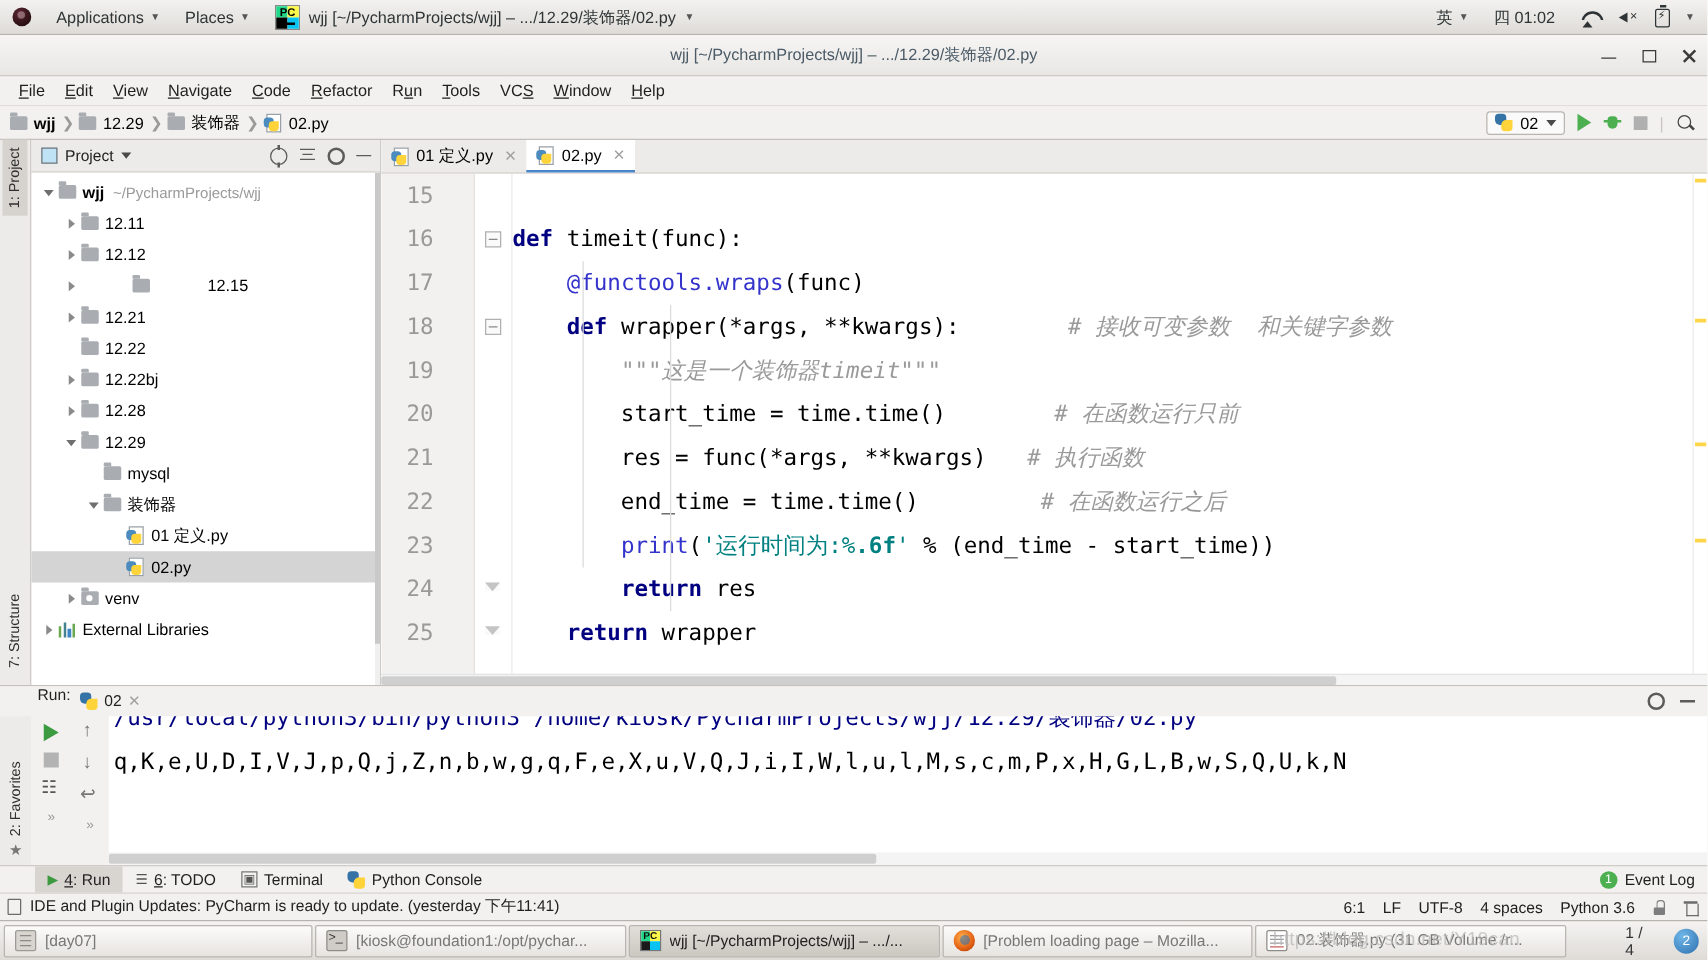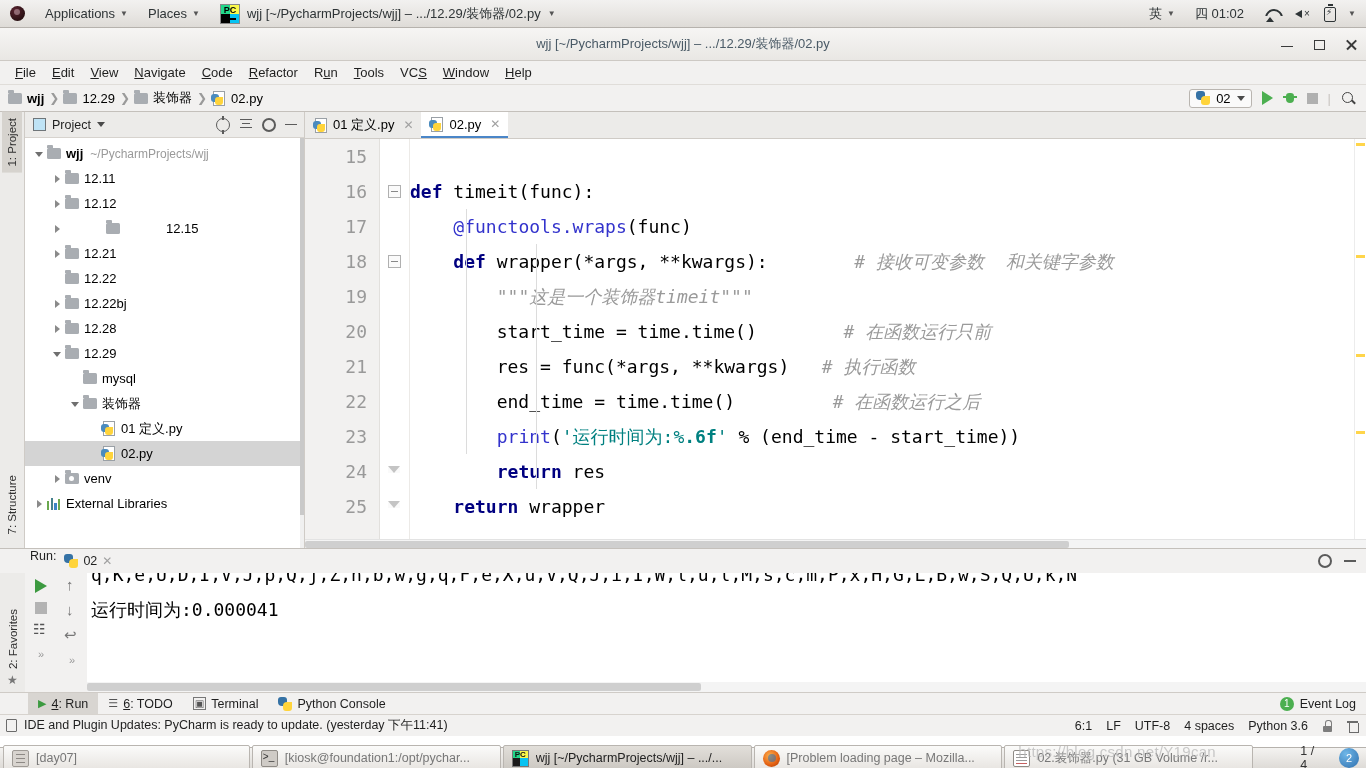--- a/index.html
+++ b/index.html
@@ -237,21 +237,21 @@
     display:flex; align-items:center; gap:5px; height:26px; padding:0 8px;
     font-size:13px; color:#000; white-space:nowrap;
   }
   .tab.active { background:#fff; border-bottom:2px solid #4a86c8; }
   .tab .x { color:#a0a0a0; font-size:12px; margin-left:4px; }
 
   #code-area { flex:1; display:flex; position:relative; overflow:hidden; background:#fff; }
   #gutter {
     width:75px; background:#f2f1f0; border-right:1px solid #e2e0dd;
     font-family:"DejaVu Sans Mono","Liberation Mono",monospace; font-size:18px; color:#999;
-    text-align:right; padding-top:0px; flex:0 0 75px;
+    text-align:center; padding-top:0px; flex:0 0 75px;
   }
   .gline { height:35px; line-height:35px; padding-right:12px; }
   #fold-strip { width:30px; background:#fff; position:relative; flex:0 0 30px; border-right:1px solid #eceae7;}
   .fold {
     position:absolute; left:8px; width:13px; height:13px;
     border:1px solid #b0b0b0; background:#fafafa;
   }
   .fold.minus::after { content:""; position:absolute; left:2px; top:5px; width:7px; height:1px; background:#888; }
   .fold.end {
     border:none; width:0; height:0;
@@ -332,21 +332,21 @@
   .sb-doc-ico { width:11px;height:13px;border:1.4px solid #6b6b6b;border-radius:1px;}
   .lock-ico { width:11px;height:12px;position:relative; }
   .lock-ico::before { content:""; position:absolute; left:1px; bottom:0; width:9px; height:6px; background:#7d7d7d; border-radius:1px;}
   .lock-ico::after { content:""; position:absolute; left:3px; top:0px; width:5px; height:6px; border:1.4px solid #7d7d7d; border-bottom:none; border-radius:3px 3px 0 0;}
   .trash-ico { width:11px;height:13px;position:relative;}
   .trash-ico::before{content:"";position:absolute;left:0;top:2px;width:11px;height:1.6px;background:#6b6b6b;}
   .trash-ico::after{content:"";position:absolute;left:1.5px;top:4px;width:8px;height:9px;border:1.4px solid #6b6b6b;border-top:none;}
 
   
   #taskbar {
-    position:absolute; left:0; bottom:0; width:1366px; height:21px;
+    position:absolute; left:0; bottom:0; width:1366px; height:32px;
     background: linear-gradient(to bottom,#f4f3f1,#dedbd7);
     border-top:1px solid #b6b2ad;
     display:flex; align-items:center; gap:2px; padding: 0 3px;
     font-size:12.5px; color:#3a3a3a;
   }
   .task {
     display:flex; align-items:center; gap:7px; height:26px; padding:0 8px;
     border:1px solid #b9b5b0; border-radius:2px;
     background:linear-gradient(to bottom,#fbfbfa,#e7e4e0);
     white-space:nowrap; overflow:hidden; color:#777;
@@ -710,22 +710,22 @@
         <span class="ra-more">»</span>
       </div>
       <div id="run-actions2">
         <span class="ra ra-arrow-up"></span>
         <span class="ra ra-arrow-dn"></span>
         <span class="ra ra-wrap"></span>
         <span class="ra-more">»</span>
       </div>
       <div id="console">
         <div id="console-lines" style="margin-top: -15px;">
+            <div class="cons-line cons-cmd">/usr/local/python3/bin/python3 /home/kiosk/PycharmProjects/wjj/12.29/装饰器/02.py</div>
             <div class="cons-line cons-out">q,K,e,U,D,I,V,J,p,Q,j,Z,n,b,w,g,q,F,e,X,u,V,Q,J,i,I,W,l,u,l,M,s,c,m,P,x,H,G,L,B,w,S,Q,U,k,N</div>
-            <div class="cons-line cons-out">运行时间为:0.000041</div>
           </div>
         <div id="console-hscroll">
             <div class="thumb"></div>
           </div>
       </div>
     </div>
   </div>
 
   <div id="bottom-tabs">
     <div class="btab active">

